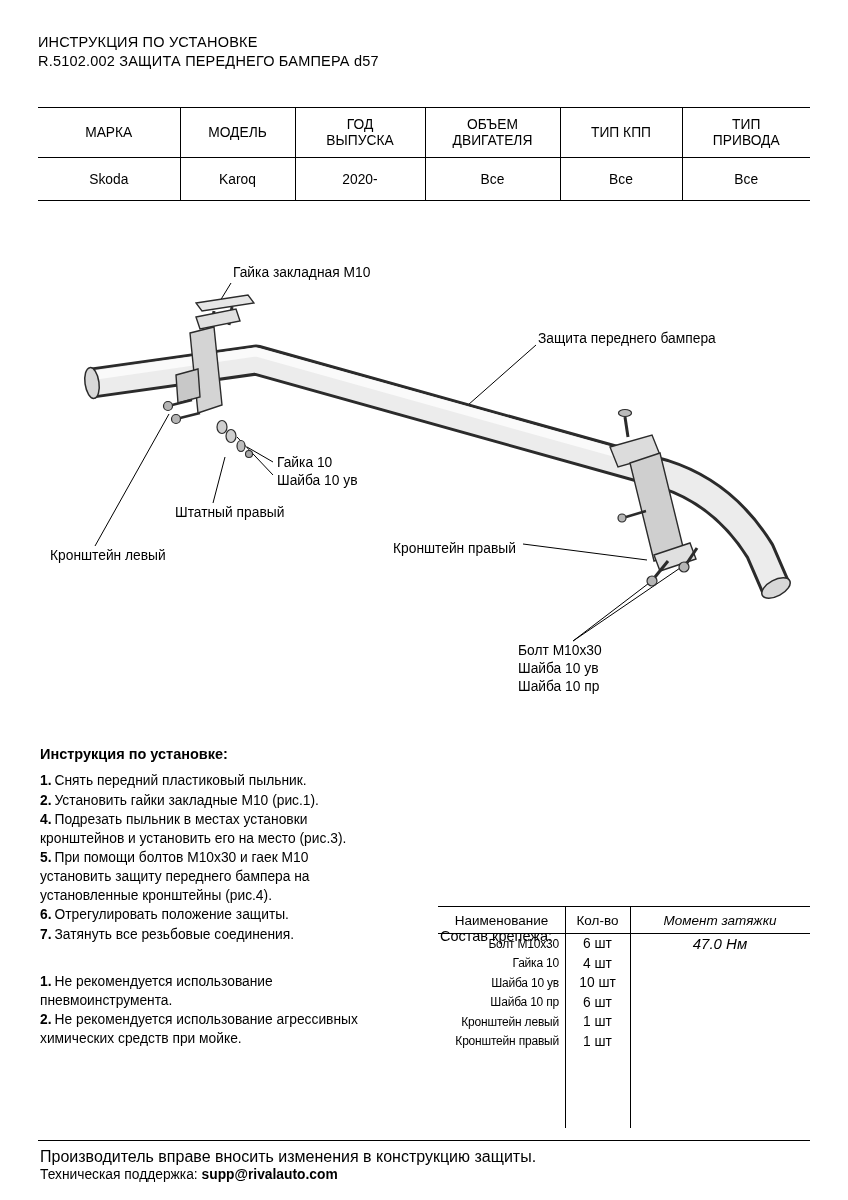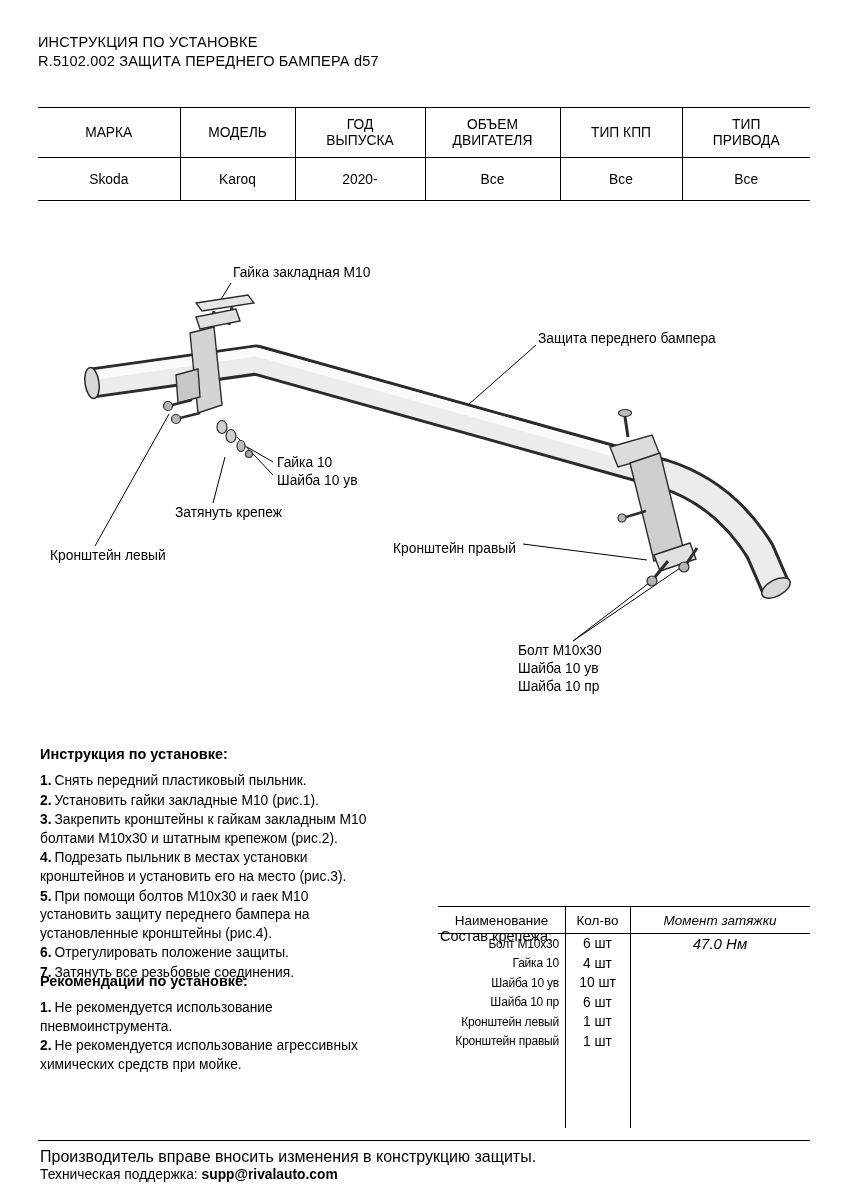--- a/index.html
+++ b/index.html
@@ -149,41 +149,39 @@
         <line x1="687" y1="308" x2="697" y2="293" stroke="#2b2b2b" stroke-width="3"></line>
         <circle cx="684" cy="312" r="5" fill="#b5b5b5" stroke="#2b2b2b" stroke-width="1.2"></circle>
       </g>
     </svg>
 
     
     <div class="dlabel" style="left:233px;top:10px;">Гайка закладная М10</div>
     <div class="dlabel" style="left:538px;top:76px;">Защита переднего бампера</div>
     <div class="dlabel" style="left:277px;top:200px;">Гайка 10</div>
     <div class="dlabel" style="left:277px;top:218px;">Шайба 10 ув</div>
-    <div class="dlabel" style="left:175px;top:250px;">Затянуть крепеж</div>
+    <div class="dlabel" style="left:175px;top:250px;">Штатный правый</div>
     <div class="dlabel" style="left:50px;top:293px;">Кронштейн левый</div>
     <div class="dlabel" style="left:393px;top:286px;">Кронштейн правый</div>
     <div class="dlabel" style="left:518px;top:388px;">Болт М10х30</div>
     <div class="dlabel" style="left:518px;top:406px;">Шайба 10 ув</div>
     <div class="dlabel" style="left:518px;top:424px;">Шайба 10 пр</div>
   </div>
 
   <div id="instructions" class="abs">
     <div class="sec-title">Инструкция по установке:</div>
     <div class="step"><span class="n">1.</span><span>Снять передний пластиковый пыльник.</span></div>
     <div class="step"><span class="n">2.</span><span>Установить гайки закладные М10 (рис.1).</span></div>
-    <div class="step"><span class="n">3.</span><span>Закрепить кронштейны к гайкам закладным М10 болтами М10х30 и штатным крепежом (рис.2).</span></div>
     <div class="step"><span class="n">4.</span><span>Подрезать пыльник в местах установки кронштейнов и установить его на место (рис.3).</span></div>
     <div class="step"><span class="n">5.</span><span>При помощи болтов М10х30 и гаек М10 установить защиту переднего бампера на установленные кронштейны (рис.4).</span></div>
     <div class="step"><span class="n">6.</span><span>Отрегулировать положение защиты.</span></div>
     <div class="step"><span class="n">7.</span><span>Затянуть все резьбовые соединения.</span></div>
   </div>
 
   <div id="recommendations" class="abs">
-    <div class="sec-title">Рекомендации по установке:</div>
     <div class="step"><span class="n">1.</span><span>Не рекомендуется использование пневмоинструмента.</span></div>
     <div class="step"><span class="n">2.</span><span>Не рекомендуется использование агрессивных химических средств при мойке.</span></div>
   </div>
 
   <div class="abs ftable-title">Состав крепежа:</div>
   <div id="ftable" class="abs">
     <div class="vline vl1"></div>
     <div class="vline vl2"></div>
     <div class="fhead">
       <div class="fc1">Наименование</div>

